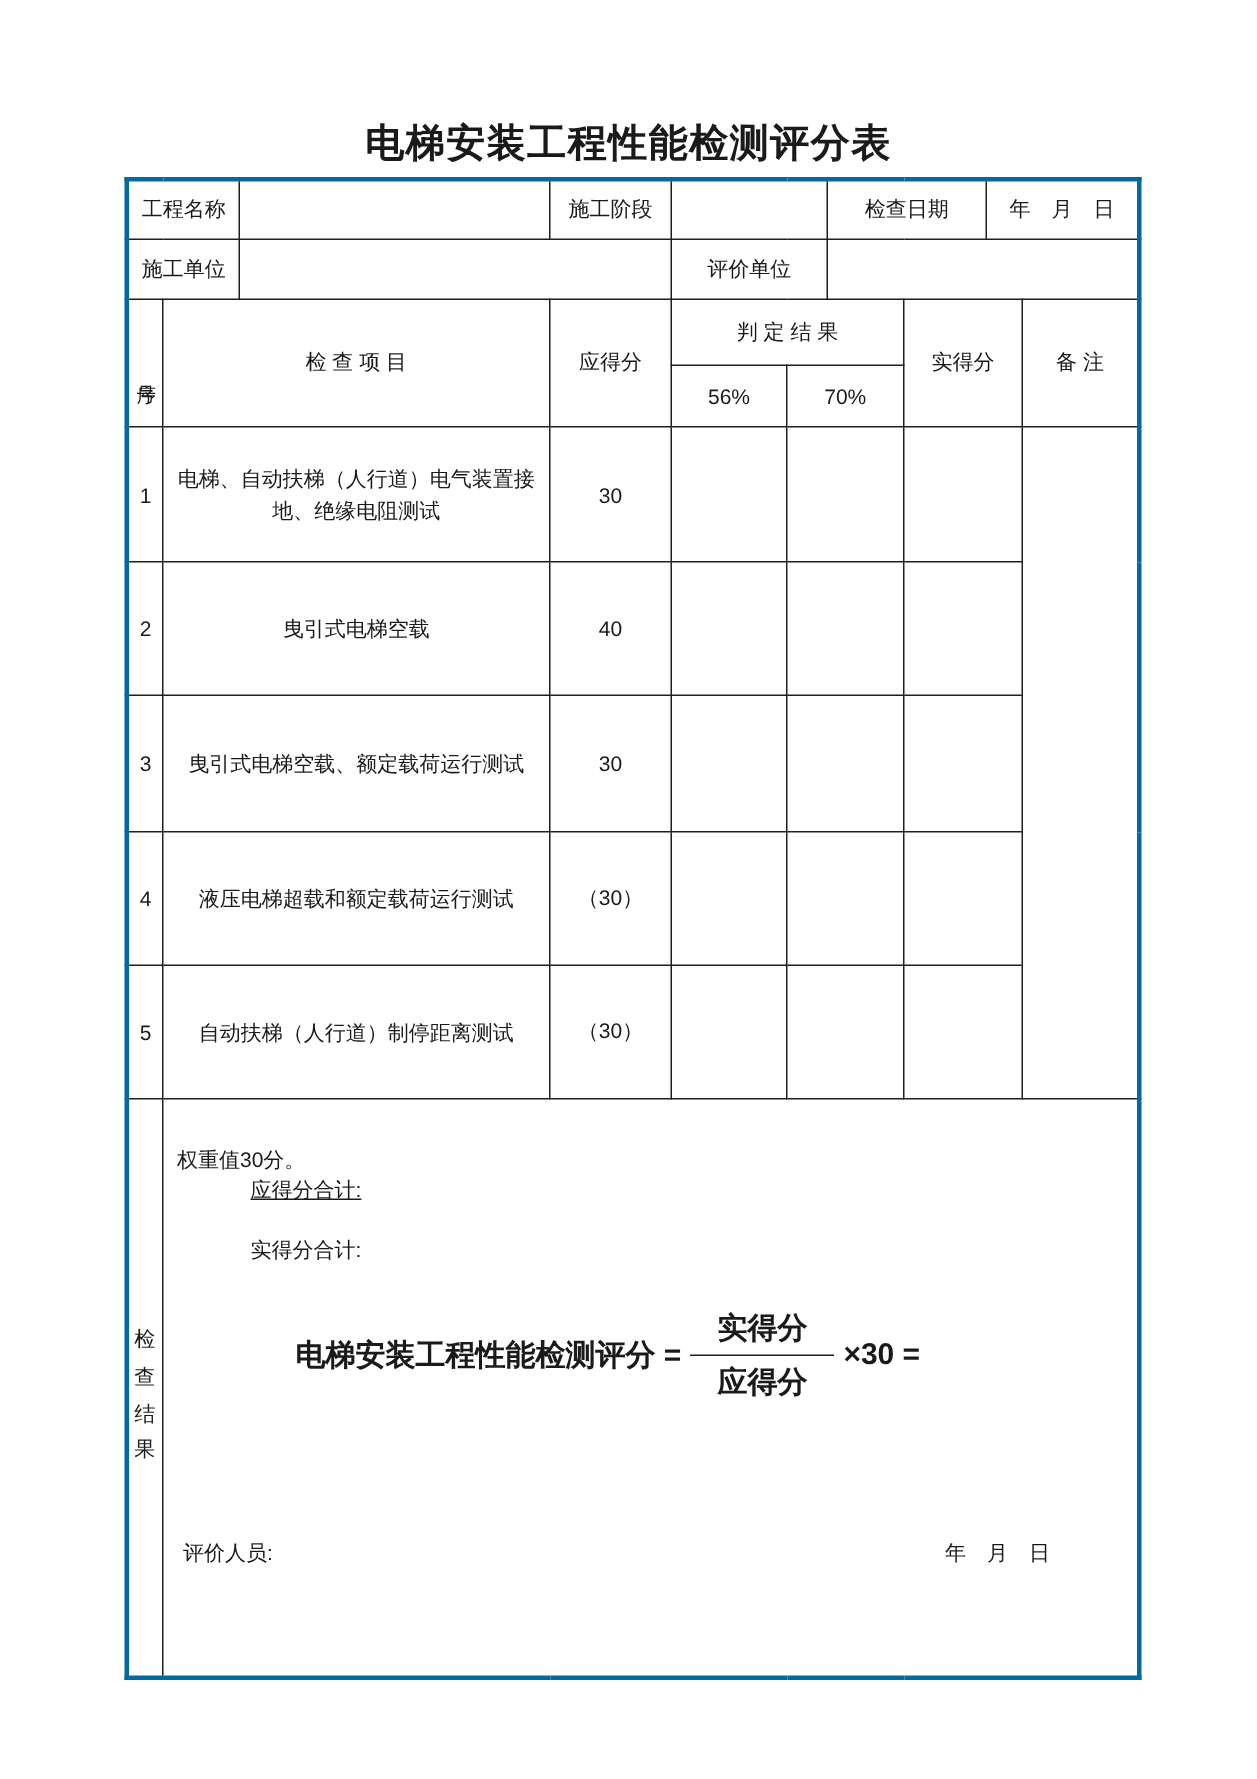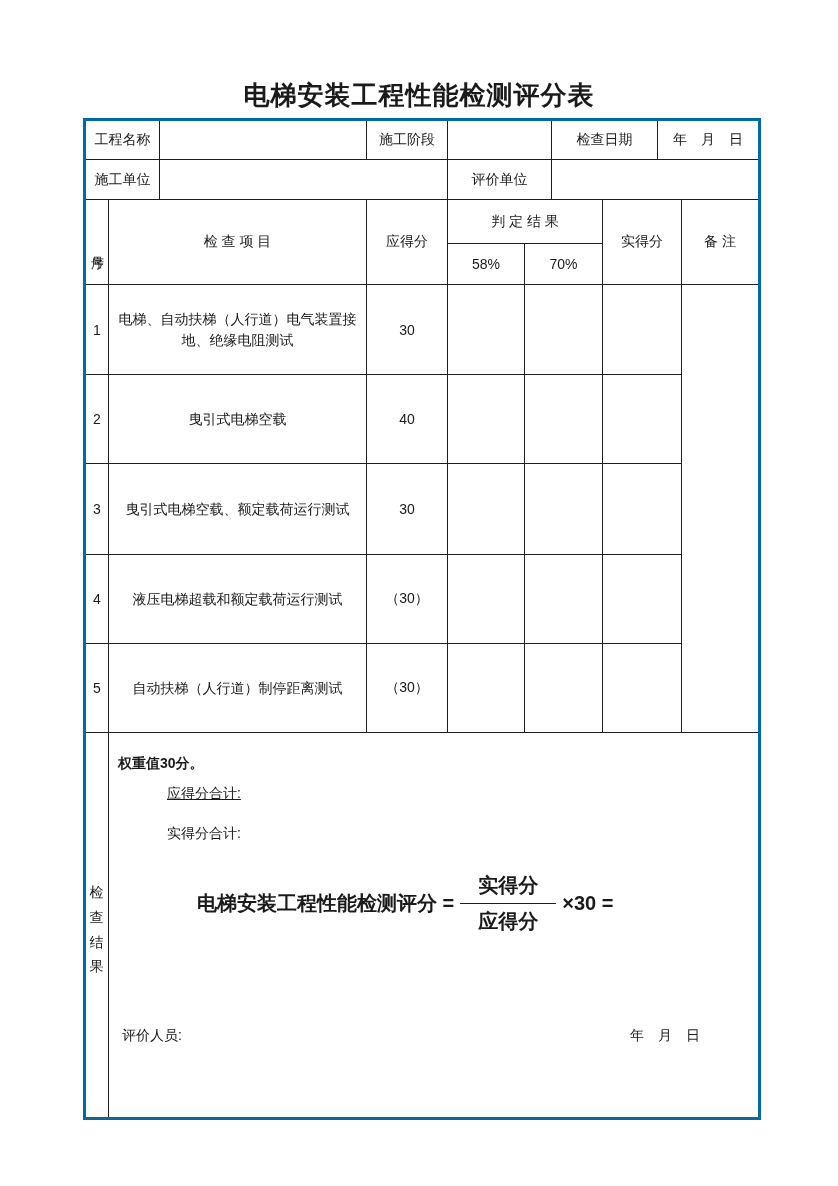--- a/index.html
+++ b/index.html
@@ -53,21 +53,21 @@
     writing-mode:vertical-rl;
     text-orientation:upright;
     letter-spacing:25px;
     font-size:14px;
   }
   td.result-cell {
     position:relative;
     text-align:left;
     vertical-align:top;
   }
-  .weight-note   { position:absolute; left:9px;  top:22px;  font-size:14px;font-weight:bold; }
+  .weight-note   { position:absolute; left:9px;  top:32px;  font-size:14px; }
   .deserved-total{ position:absolute; left:58px; top:52px;  font-size:14px;text-decoration:underline; }
   .actual-total  { position:absolute; left:58px; top:92px;  font-size:14px; }
   .formula {
     position:absolute; left:88px; top:138px;
     display:flex; align-items:center;
     font-size:20px; font-weight:600;
   }
   .frac { display:inline-block; text-align:center; margin:0 6px; font-weight:600; }
   .frac-num { display:block; padding:1px 18px 4px; border-bottom:1px solid #1f1f1f; }
   .frac-den { display:block; padding:4px 18px 1px; }
@@ -119,21 +119,21 @@
         <span class="v-text">序号</span>
       </td>
       <td rowspan="2" colspan="2">检 查 项 目</td>
       <td rowspan="2">应得分</td>
       <td colspan="3">判 定 结 果</td>
       <td rowspan="2" colspan="2">实得分</td>
       <td rowspan="2">备 注</td>
     </tr>
 
     <tr class="h41">
-      <td class="pct-cell">58%</td>
+      <td class="pct-cell">56%</td>
       <td class="pct-cell" colspan="2">70%</td>
     </tr>
 
     <tr class="h90">
       <td class="score-cell">1</td>
       <td class="item-cell" colspan="2">电梯、自动扶梯（人行道）电气装置接地、绝缘电阻测试</td>
       <td class="score-cell">30</td>
       <td></td>
       <td colspan="2"></td>
       <td colspan="2"></td>

